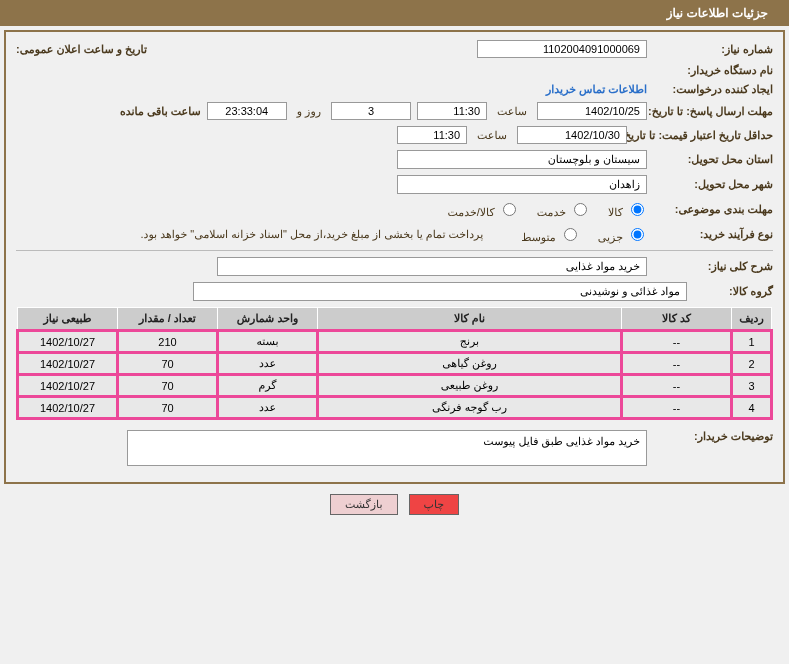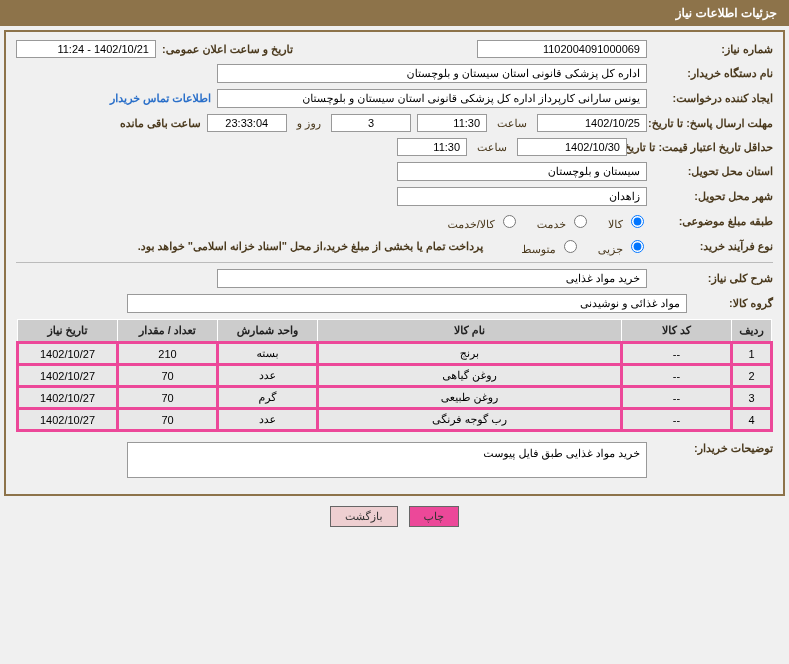--- a/index.html
+++ b/index.html
@@ -9,21 +9,21 @@
     font-size: 11px;
     background: #f0f0f0;
     direction: rtl;
     width: 789px;
     height: 664px;
     position: relative;
   }
   .header-bar {
     background: #8d734a;
     color: #fff;
-    padding: 6px 12px;
+    padding: 6px 21px;
     font-weight: bold;
     font-size: 12px;
   }
   .outer-frame {
     border: 2px solid #8d734a;
     margin: 4px;
     padding: 8px 10px 10px 10px;
     background: #f0f0f0;
   }
   .row {
@@ -63,21 +63,21 @@
   .remaining {
     color: #4b3a1e;
     font-weight: bold;
   }
   .radio-group label {
     margin-left: 12px;
     color: #4b3a1e;
   }
   .note-text {
     color: #4b3a1e;
-    font-weight: bold;
+    font-weight: normal;
   }
   .divider {
     border: none;
     border-top: 1px solid #bbb;
     margin: 6px 0;
   }
   .section-title {
     color: #4b3a1e;
     font-weight: bold;
     font-size: 12px;
@@ -118,21 +118,21 @@
   }
   .btn {
     display: inline-block;
     border: 1px solid #666;
     padding: 3px 14px;
     margin: 0 4px;
     font-family: inherit;
     font-size: 11px;
     cursor: pointer;
   }
-  .btn-print { background: #ec4899; color: #333; }
+  .btn-print { background: #ef4444; color: #333; }
   .btn-back  { background: #eecfd1; color: #333; }
   .watermark {
     position: absolute;
     top: 260px;
     left: 120px;
     font-size: 42px;
     font-weight: bold;
     color: rgba(120,70,50,0.12);
     pointer-events: none;
     direction: ltr;
@@ -152,31 +152,28 @@
 <div class="content">
   <div class="header-bar">جزئیات اطلاعات نیاز</div>
 
   <div class="outer-frame">
 
     <div class="row">
       <span class="label label-fixed">شماره نیاز:</span>
       <span class="val-box" style="width:170px">1102004091000069</span>
       <span class="spacer"></span>
       <span class="label">تاریخ و ساعت اعلان عمومی:</span>
-      <span class="val-box" style="width:140px">1402/10/21 - 11:24</span>
     </div>
 
     <div class="row">
       <span class="label label-fixed">نام دستگاه خریدار:</span>
-      <span class="val-box" style="width:430px">اداره کل پزشکی قانونی استان سیستان و بلوچستان</span>
     </div>
 
     <div class="row">
       <span class="label label-fixed">ایجاد کننده درخواست:</span>
-      <span class="val-box" style="width:430px">یونس سارانی کارپرداز اداره کل پزشکی قانونی استان سیستان و بلوچستان</span>
       <span class="link">اطلاعات تماس خریدار</span>
     </div>
 
     <div class="row">
       <span class="label label-fixed">مهلت ارسال پاسخ: تا تاریخ:</span>
       <span class="val-box" style="width:110px">1402/10/25</span>
       <span class="inline-label">ساعت</span>
       <span class="val-box" style="width:70px">11:30</span>
       <span class="val-box" style="width:80px;text-align:center;justify-content:center">3</span>
       <span class="inline-label">روز و</span>
@@ -195,21 +192,21 @@
       <span class="label label-fixed">استان محل تحویل:</span>
       <span class="val-box" style="width:250px">سیستان و بلوچستان</span>
     </div>
 
     <div class="row">
       <span class="label label-fixed">شهر محل تحویل:</span>
       <span class="val-box" style="width:250px">زاهدان</span>
     </div>
 
     <div class="row radio-group">
-      <span class="label label-fixed">طبقه مبلغ موضوعی:</span>
+      <span class="label label-fixed">مهلت بندی موضوعی:</span>
       <label><input type="radio" name="cls" checked="" style=""> <span>کالا</span></label>
       <label><input type="radio" name="cls" style=""> <span>خدمت</span></label>
       <label><input type="radio" name="cls" style=""> <span>کالا/خدمت</span></label>
     </div>
 
     <div class="row radio-group">
       <span class="label label-fixed">نوع فرآیند خرید:</span>
       <label><input type="radio" name="proc" checked="" style=""> <span>جزیی</span></label>
       <label><input type="radio" name="proc" style=""> <span>متوسط</span></label>
       <span class="note-text" style="margin-right:20px">پرداخت تمام یا بخشی از مبلغ خرید،از محل "اسناد خزانه اسلامی" خواهد بود.</span>
@@ -218,32 +215,32 @@
     <hr class="divider">
 
     <div class="row">
       <span class="label label-fixed">شرح کلی نیاز:</span>
       <span class="val-box" style="width:430px">خرید مواد غذایی</span>
     </div>
 
 
     <div class="row">
       <span class="label label-fixed" style="width:80px">گروه کالا:</span>
-      <span class="val-box" style="width:560px">مواد غذائی و نوشیدنی</span>
+      <span class="val-box" style="width:494px">مواد غذائی و نوشیدنی</span>
     </div>
 
     <table class="items">
       <thead>
         <tr>
           <th style="width:40px">ردیف</th>
           <th style="width:110px">کد کالا</th>
           <th>نام کالا</th>
           <th style="width:100px">واحد شمارش</th>
           <th style="width:100px">تعداد / مقدار</th>
-          <th style="width:100px">تاریخ نیاز</th>
+          <th style="width:100px">طبیعی نیاز</th>
         </tr>
       </thead>
       <tbody id="items-body">
           <tr>
             <td>1</td>
             <td>--</td>
             <td>برنج</td>
             <td>بسته</td>
             <td>210</td>
             <td>1402/10/27</td>

